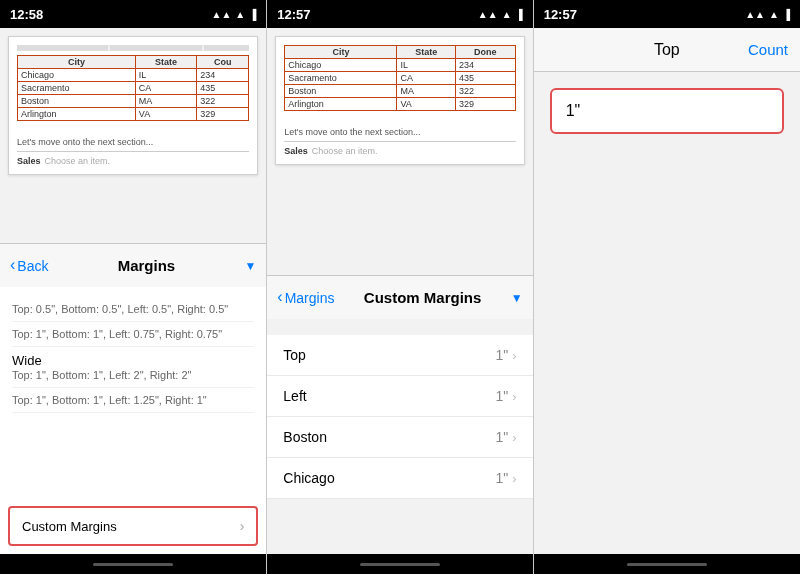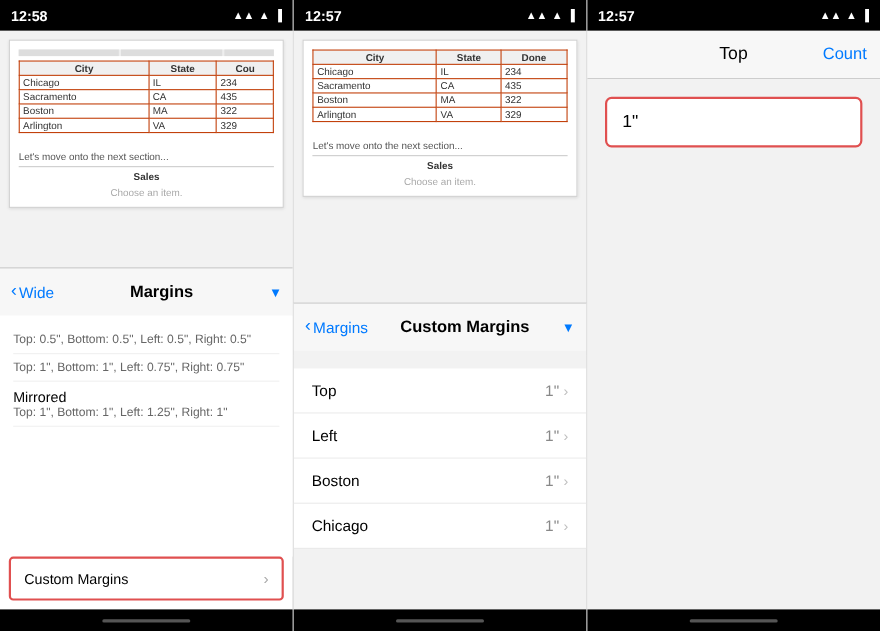--- a/index.html
+++ b/index.html
@@ -95,21 +95,20 @@
       border: none;
       border-top: 1px solid #ccc;
       margin: 4px 0;
     }
 
     .doc-dropdown {
       display: flex;
       align-items: center;
       gap: 4px;
       margin-top: 2px;
-      flex-direction: column;
     }
     .doc-dropdown .label {
       font-size: 9px;
       font-weight: 600;
       color: #333;
     }
     .doc-dropdown .placeholder {
       font-size: 9px;
       color: #aaa;
     }
@@ -341,35 +340,38 @@
       <div class="doc-dropdown">
         <span class="label">Sales</span>
         <span class="placeholder">Choose an item.</span>
       </div>
     </div>
   </div>
 
   <div class="nav-bar">
     <div class="nav-back">
       <span class="chevron">‹</span>
-      <span>Wide</span>
+      <span>Back</span>
     </div>
     <div class="nav-title">Margins</div>
     <span class="nav-dropdown-icon">▼</span>
   </div>
 
   <div class="margins-list">
     <div class="margin-item">
       <div class="margin-item-desc">Top: 0.5", Bottom: 0.5", Left: 0.5", Right: 0.5"</div>
     </div>
     <div class="margin-item">
       <div class="margin-item-desc">Top: 1", Bottom: 1", Left: 0.75", Right: 0.75"</div>
     </div>
     <div class="margin-item">
-      <div class="margin-item-title">Mirrored</div>
+      <div class="margin-item-title">Wide</div>
+      <div class="margin-item-desc">Top: 1", Bottom: 1", Left: 2", Right: 2"</div>
+    </div>
+    <div class="margin-item">
       <div class="margin-item-desc">Top: 1", Bottom: 1", Left: 1.25", Right: 1"</div>
     </div>
   </div>
 
   <div class="custom-margins-item">
     <span class="custom-margins-label">Custom Margins</span>
     <span class="custom-margins-chevron">›</span>
   </div>
 
   <div class="home-indicator">

